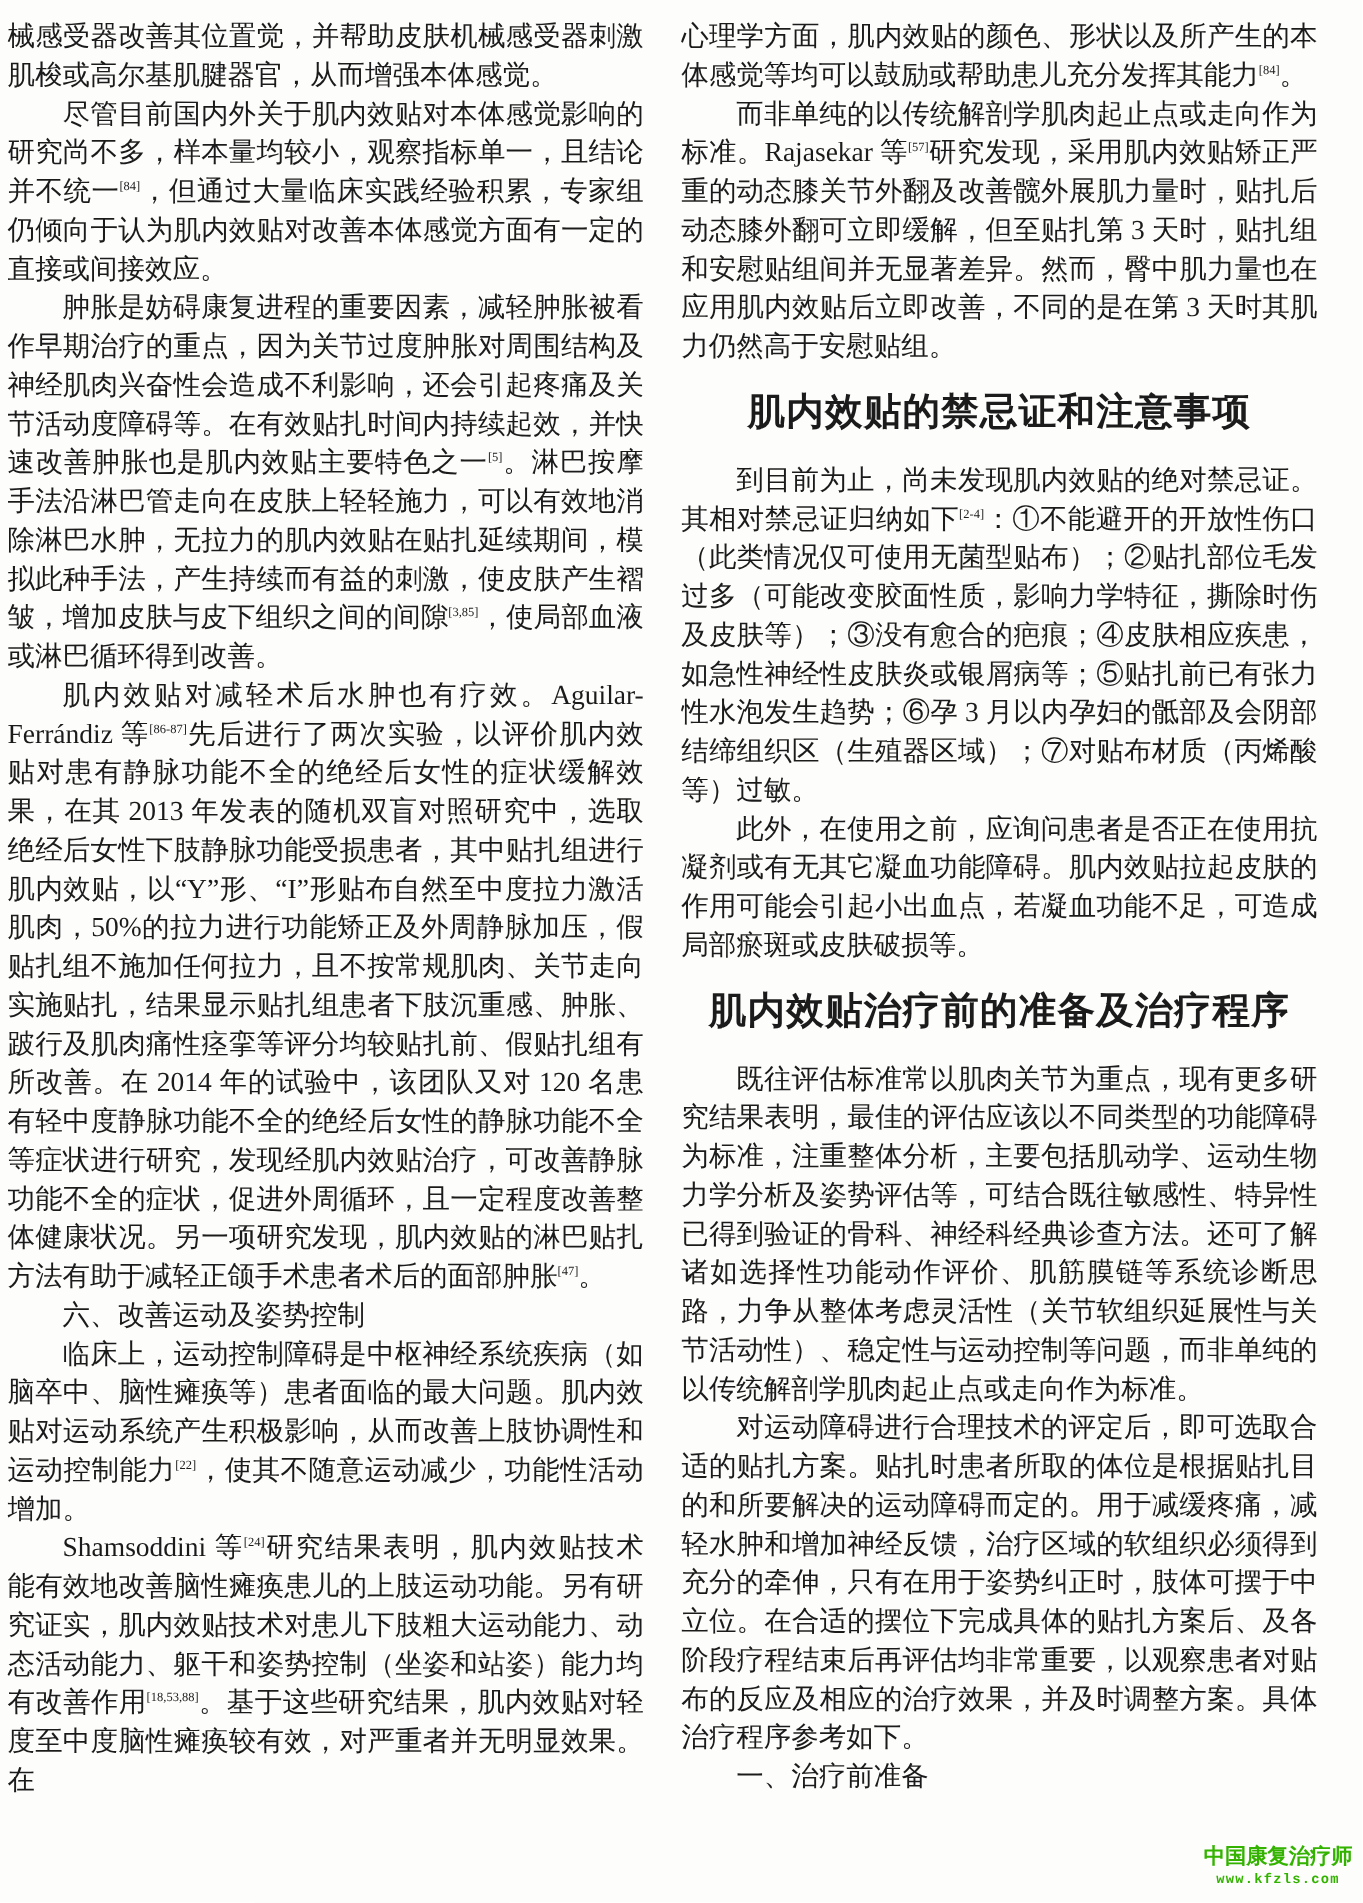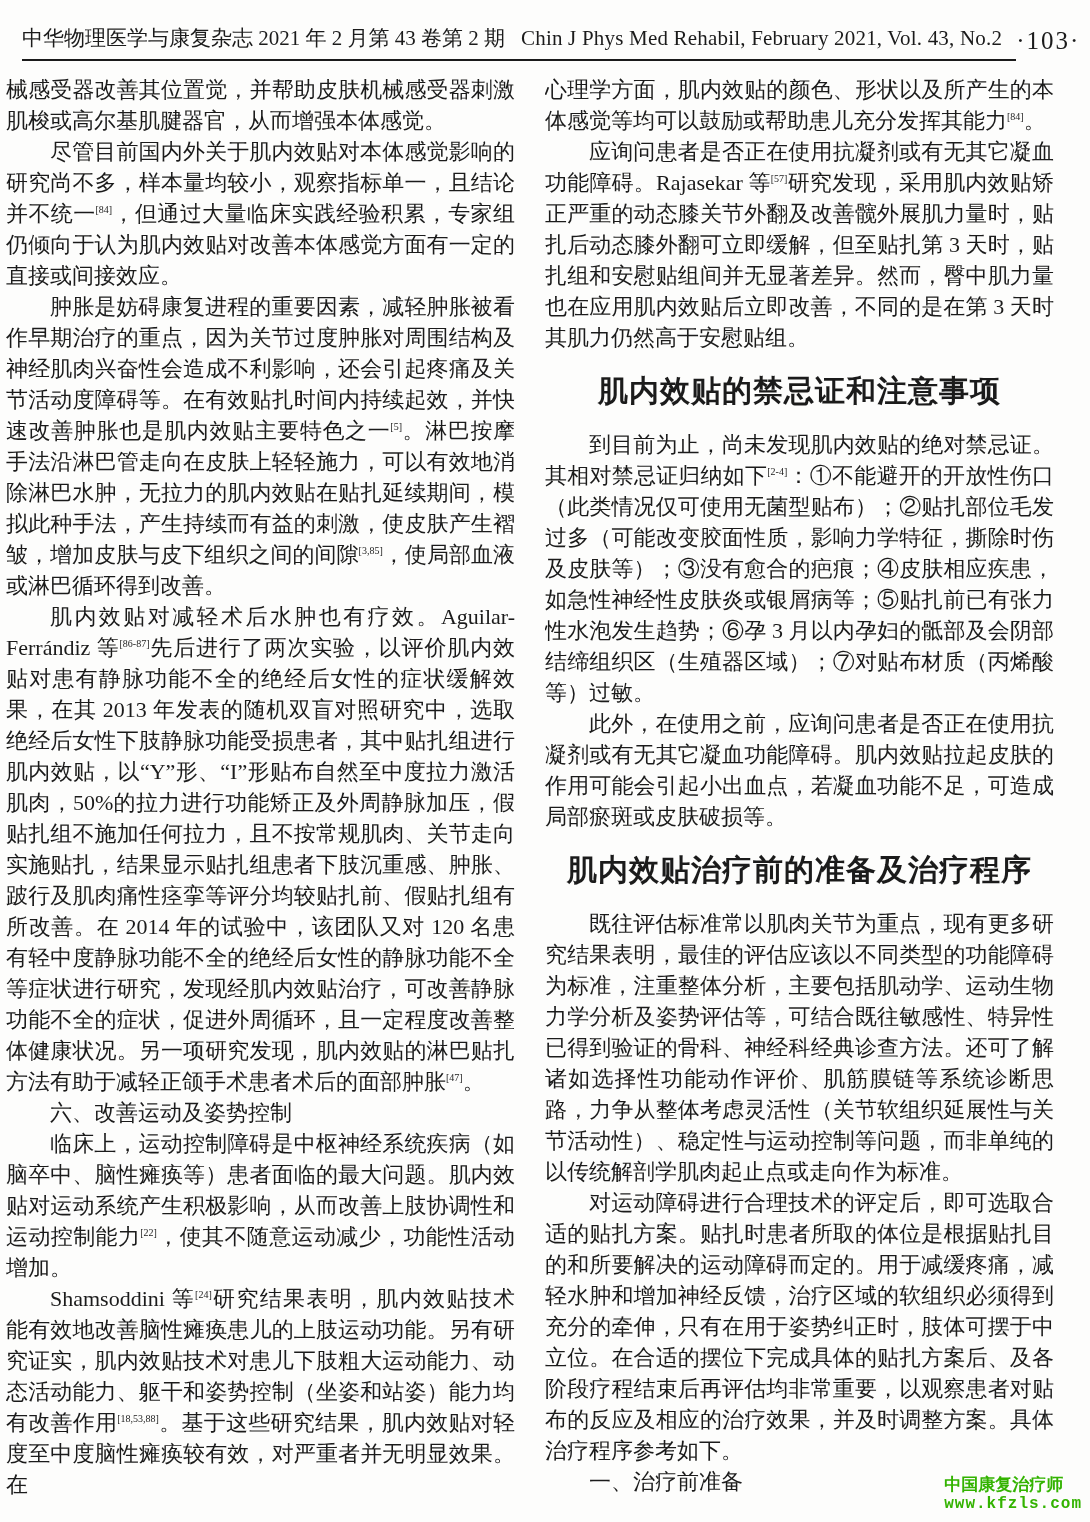--- a/index.html
+++ b/index.html
@@ -68,57 +68,51 @@
   sup.ref {
     font-size: 10px;
     line-height: 0;
     vertical-align: 8px;
     letter-spacing: 0;
   }
   .watermark {
     position: absolute;
     right: 8px;
     bottom: 8px;
-    text-align: left;
+    text-align: center;
     font-family: "Liberation Sans", "DejaVu Sans", sans-serif;
     font-weight: 700;
   }
   .watermark .wm-name { font-size: 17px; line-height: 21px; }
   .watermark .wm-url  {
     font-family: "Liberation Mono", "DejaVu Sans Mono", monospace;
-    font-size: 16px;
+    font-size: 11px;
     line-height: 19px;
     letter-spacing: 1px;
   }
 </style>
 </head>
 <body>
 
 <div class="page">
 
-  <header class="page-header">
-    <div class="header-left">
-      <span class="journal-cn">中华物理医学与康复杂志 2021 年 2 月第 43 卷第 2 期</span><span class="journal-en">Chin J Phys Med Rehabil, February 2021, Vol. 43, No.2</span>
-    </div>
-    <div class="page-number">·103·</div>
-  </header>
 
   <main class="columns">
     <div class="col" id="col-left">
         <p class="para"><span>械感受器改善其位置觉，并帮助皮肤机械感受器刺激肌梭或高尔基肌腱器官，从而增强本体感觉。</span></p>
         <p class="para indent"><span>尽管目前国内外关于肌内效贴对本体感觉影响的研究尚不多，样本量均较小，观察指标单一，且结论并不统一</span><sup class="ref">[84]</sup><span>，但通过大量临床实践经验积累，专家组仍倾向于认为肌内效贴对改善本体感觉方面有一定的直接或间接效应。</span></p>
         <p class="para indent"><span>肿胀是妨碍康复进程的重要因素，减轻肿胀被看作早期治疗的重点，因为关节过度肿胀对周围结构及神经肌肉兴奋性会造成不利影响，还会引起疼痛及关节活动度障碍等。在有效贴扎时间内持续起效，并快速改善肿胀也是肌内效贴主要特色之一</span><sup class="ref">[5]</sup><span>。淋巴按摩手法沿淋巴管走向在皮肤上轻轻施力，可以有效地消除淋巴水肿，无拉力的肌内效贴在贴扎延续期间，模拟此种手法，产生持续而有益的刺激，使皮肤产生褶皱，增加皮肤与皮下组织之间的间隙</span><sup class="ref">[3,85]</sup><span>，使局部血液或淋巴循环得到改善。</span></p>
         <p class="para indent"><span>肌内效贴对减轻术后水肿也有疗效。Aguilar-Ferrándiz 等</span><sup class="ref">[86-87]</sup><span>先后进行了两次实验，以评价肌内效贴对患有静脉功能不全的绝经后女性的症状缓解效果，在其 2013 年发表的随机双盲对照研究中，选取绝经后女性下肢静脉功能受损患者，其中贴扎组进行肌内效贴，以“Y”形、“I”形贴布自然至中度拉力激活肌肉，50%的拉力进行功能矫正及外周静脉加压，假贴扎组不施加任何拉力，且不按常规肌肉、关节走向实施贴扎，结果显示贴扎组患者下肢沉重感、肿胀、跛行及肌肉痛性痉挛等评分均较贴扎前、假贴扎组有所改善。在 2014 年的试验中，该团队又对 120 名患有轻中度静脉功能不全的绝经后女性的静脉功能不全等症状进行研究，发现经肌内效贴治疗，可改善静脉功能不全的症状，促进外周循环，且一定程度改善整体健康状况。另一项研究发现，肌内效贴的淋巴贴扎方法有助于减轻正颌手术患者术后的面部肿胀</span><sup class="ref">[47]</sup><span>。</span></p>
         <p class="subhead indent"><span>六、改善运动及姿势控制</span></p>
         <p class="para indent"><span>临床上，运动控制障碍是中枢神经系统疾病（如脑卒中、脑性瘫痪等）患者面临的最大问题。肌内效贴对运动系统产生积极影响，从而改善上肢协调性和运动控制能力</span><sup class="ref">[22]</sup><span>，使其不随意运动减少，功能性活动增加。</span></p>
         <p class="para indent"><span>Shamsoddini 等</span><sup class="ref">[24]</sup><span>研究结果表明，肌内效贴技术能有效地改善脑性瘫痪患儿的上肢运动功能。另有研究证实，肌内效贴技术对患儿下肢粗大运动能力、动态活动能力、躯干和姿势控制（坐姿和站姿）能力均有改善作用</span><sup class="ref">[18,53,88]</sup><span>。基于这些研究结果，肌内效贴对轻度至中度脑性瘫痪较有效，对严重者并无明显效果。在</span></p>
       </div>
     <div class="col" id="col-right">
         <p class="para"><span>心理学方面，肌内效贴的颜色、形状以及所产生的本体感觉等均可以鼓励或帮助患儿充分发挥其能力</span><sup class="ref">[84]</sup><span>。</span></p>
-        <p class="para indent"><span>应询问患者是否正在使用抗凝剂或有无其它凝血功能障碍。Rajasekar 等</span><sup class="ref">[57]</sup><span>研究发现，采用肌内效贴矫正严重的动态膝关节外翻及改善髋外展肌力量时，贴扎后动态膝外翻可立即缓解，但至贴扎第 3 天时，贴扎组和安慰贴组间并无显著差异。然而，臀中肌力量也在应用肌内效贴后立即改善，不同的是在第 3 天时其肌力仍然高于安慰贴组。</span></p>
+        <p class="para indent"><span>而非单纯的以传统解剖学肌肉起止点或走向作为标准。Rajasekar 等</span><sup class="ref">[57]</sup><span>研究发现，采用肌内效贴矫正严重的动态膝关节外翻及改善髋外展肌力量时，贴扎后动态膝外翻可立即缓解，但至贴扎第 3 天时，贴扎组和安慰贴组间并无显著差异。然而，臀中肌力量也在应用肌内效贴后立即改善，不同的是在第 3 天时其肌力仍然高于安慰贴组。</span></p>
         <h2 class="heading"><span>肌内效贴的禁忌证和注意事项</span></h2>
         <p class="para indent"><span>到目前为止，尚未发现肌内效贴的绝对禁忌证。其相对禁忌证归纳如下</span><sup class="ref">[2-4]</sup><span>：①不能避开的开放性伤口（此类情况仅可使用无菌型贴布）；②贴扎部位毛发过多（可能改变胶面性质，影响力学特征，撕除时伤及皮肤等）；③没有愈合的疤痕；④皮肤相应疾患，如急性神经性皮肤炎或银屑病等；⑤贴扎前已有张力性水泡发生趋势；⑥孕 3 月以内孕妇的骶部及会阴部结缔组织区（生殖器区域）；⑦对贴布材质（丙烯酸等）过敏。</span></p>
         <p class="para indent"><span>此外，在使用之前，应询问患者是否正在使用抗凝剂或有无其它凝血功能障碍。肌内效贴拉起皮肤的作用可能会引起小出血点，若凝血功能不足，可造成局部瘀斑或皮肤破损等。</span></p>
         <h2 class="heading"><span>肌内效贴治疗前的准备及治疗程序</span></h2>
         <p class="para indent"><span>既往评估标准常以肌肉关节为重点，现有更多研究结果表明，最佳的评估应该以不同类型的功能障碍为标准，注重整体分析，主要包括肌动学、运动生物力学分析及姿势评估等，可结合既往敏感性、特异性已得到验证的骨科、神经科经典诊查方法。还可了解诸如选择性功能动作评价、肌筋膜链等系统诊断思路，力争从整体考虑灵活性（关节软组织延展性与关节活动性）、稳定性与运动控制等问题，而非单纯的以传统解剖学肌肉起止点或走向作为标准。</span></p>
         <p class="para indent"><span>对运动障碍进行合理技术的评定后，即可选取合适的贴扎方案。贴扎时患者所取的体位是根据贴扎目的和所要解决的运动障碍而定的。用于减缓疼痛，减轻水肿和增加神经反馈，治疗区域的软组织必须得到充分的牵伸，只有在用于姿势纠正时，肢体可摆于中立位。在合适的摆位下完成具体的贴扎方案后、及各阶段疗程结束后再评估均非常重要，以观察患者对贴布的反应及相应的治疗效果，并及时调整方案。具体治疗程序参考如下。</span></p>
         <p class="subhead indent"><span>一、治疗前准备</span></p>
         <p class="para indent"></p>
       </div>
   </main>

